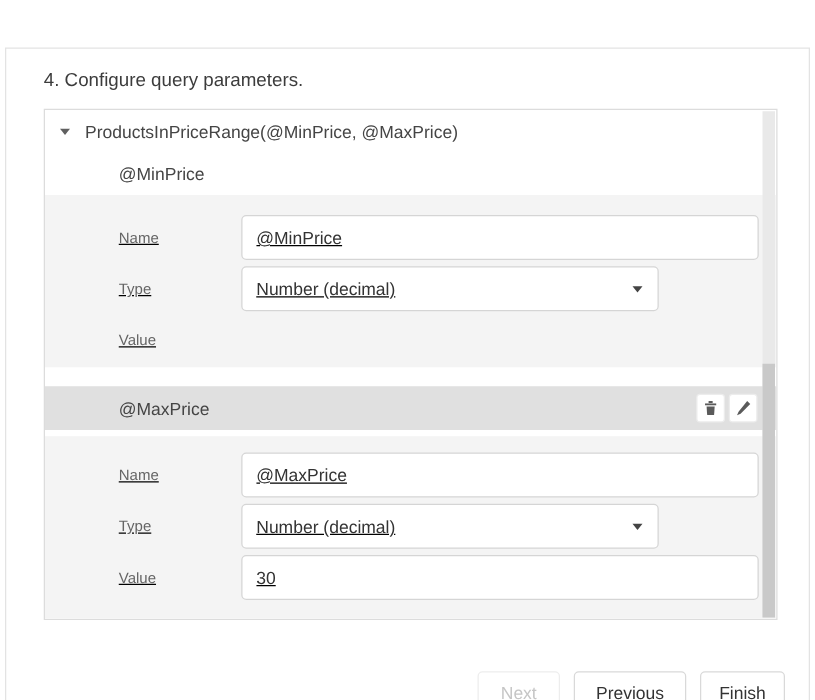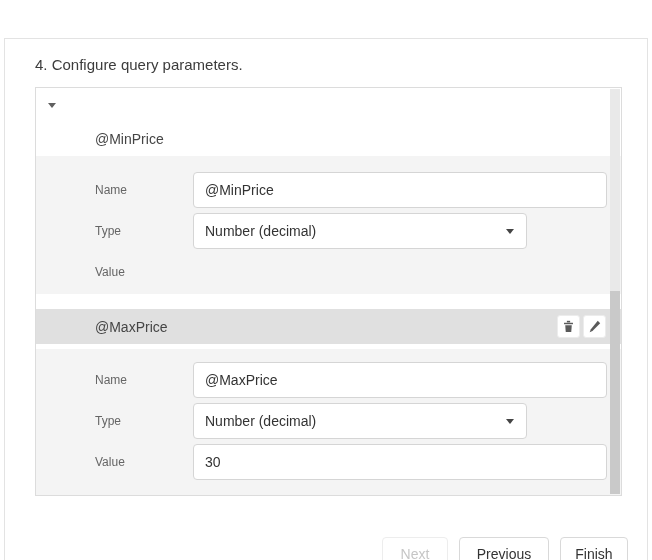--- a/index.html
+++ b/index.html
@@ -24,21 +24,21 @@
   .proc-label { font-size:14px; color:#454545; }
 
   .param-header { height:34px; display:flex; align-items:center;
     padding-left:59px; font-size:14px; color:#454545; cursor:pointer; }
 
   .form-section { background:#f4f4f4; }
   .form-section.s1 { height:138px; padding-top:16px; }
   .form-section.s2 { height:146px; padding-top:13px; }
 
   .field-row { display:flex; align-items:center; padding-left:59px;
-    height:36px; margin-bottom:5px; }
+    height:36px; margin-bottom:5px;text-decoration:underline; }
   .field-label { width:98px; font-size:12px; color:#656565; }
   .text-input { width:414px; height:36px; border:1px solid #d5d5d5;
     border-radius:4px; background:#fff; font-size:14px; color:#333;
     padding:0 11px; font-family:"Liberation Sans", sans-serif; outline:none; }
   .select-box { position:relative; width:334px; height:36px;
     border:1px solid #d5d5d5; border-radius:4px; background:#fff;
     font-size:14px; color:#333; display:flex; align-items:center;
     padding:0 30px 0 11px; cursor:pointer; }
   .caret { position:absolute; right:12px; top:50%; margin-top:-2px;
     width:0; height:0; border-left:4px solid transparent;
@@ -74,20 +74,21 @@
 <body>
 
 <div class="card">
 
   <div class="step-title">4. Configure query parameters.</div>
 
   <div class="panel">
 
     <div class="proc-header">
       <span class="expander"></span>
+      <span class="proc-label">ProductsInPriceRange(@MinPrice, @MaxPrice)</span>
     </div>
 
     <div class="param-header">@MinPrice</div>
 
     <div class="form-section s1">
       <div class="field-row">
         <span class="field-label">Name</span>
         <input class="text-input" type="text" value="@MinPrice" style="">
       </div>
       <div class="field-row">

